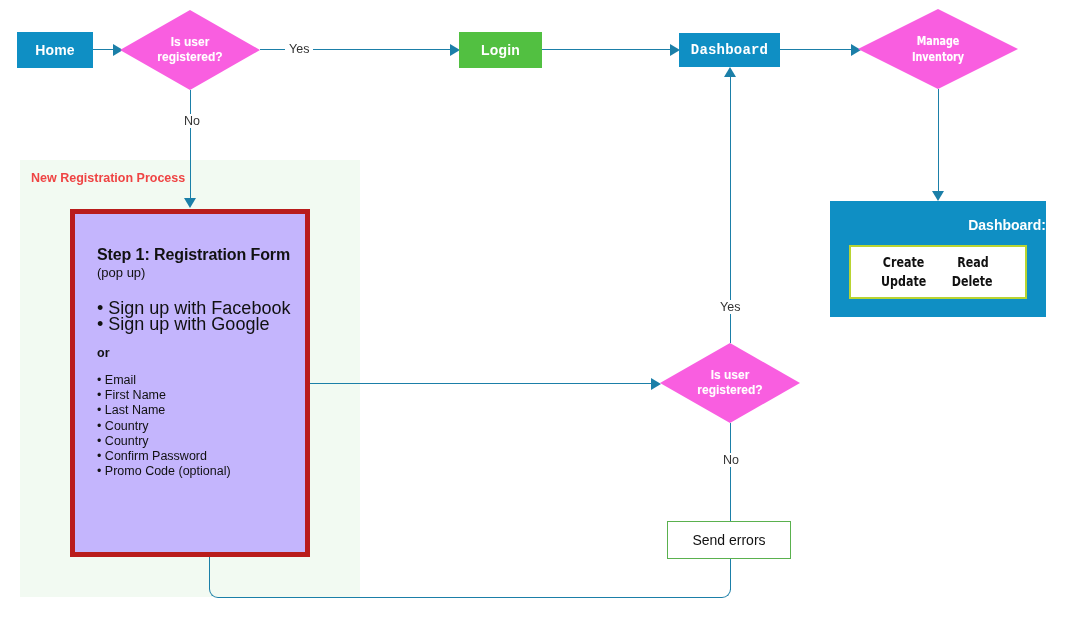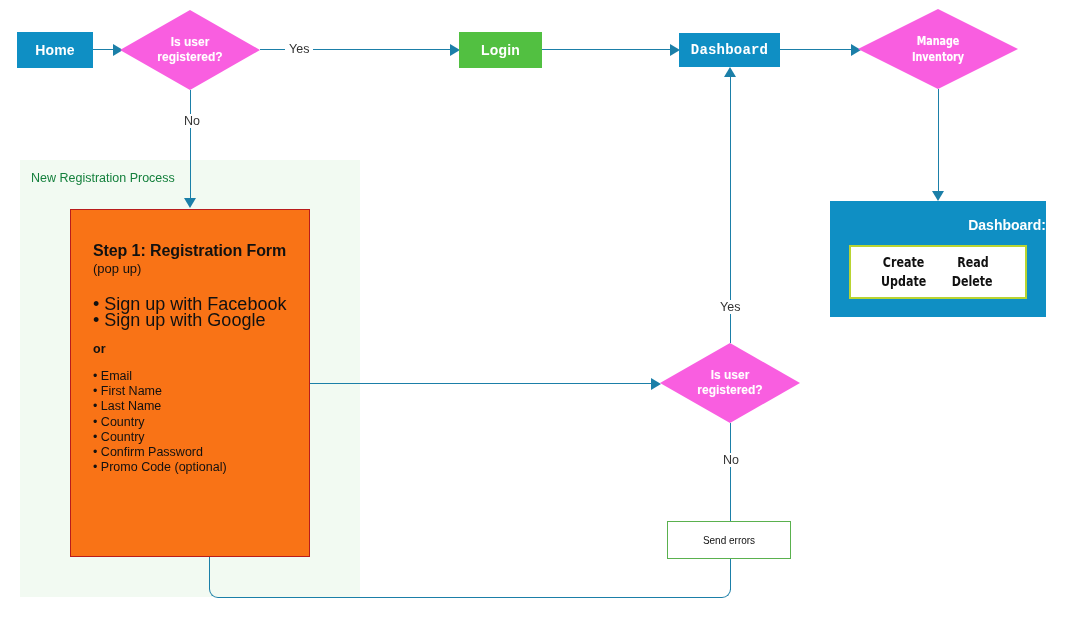--- a/index.html
+++ b/index.html
@@ -69,30 +69,31 @@
     line-height: 16px;
     transform: scaleX(0.82);
   }
   
   #group-panel {
     position: absolute;
     background: #f2faf2;
   }
   #group-panel-label {
     position: absolute;
-    color: #15803d;
+    color: #ef4444;
     font-size: 12.5px;
     white-space: nowrap;
+    font-weight: bold;
   }
   
   #registration-form {
     position: absolute;
     box-sizing: border-box;
-    background: #f97316;
-    border: 1px solid #b91c1c;
+    background: #c4b5fd;
+    border: 5px solid #b91c1c;
     padding: 32px 0 0 22px;
   }
   #registration-form .form-title {
     font-size: 16px;
     font-weight: bold;
     color: #111;
     letter-spacing: -0.1px;
   }
   #registration-form .form-sub {
     font-size: 13px;
@@ -152,21 +153,21 @@
   }
   
   #send-errors {
     position: absolute;
     box-sizing: border-box;
     background: #ffffff;
     border: 1px solid #5ab14e;
     display: flex;
     align-items: center;
     justify-content: center;
-    font-size: 10px;
+    font-size: 14px;
     color: #111111;
   }
   
   .edge-h, .edge-v {
     position: absolute;
     background: #1b7fa8;
   }
   .edge-h { height: 1px; }
   .edge-v { width: 1px; }
   .arrow {

